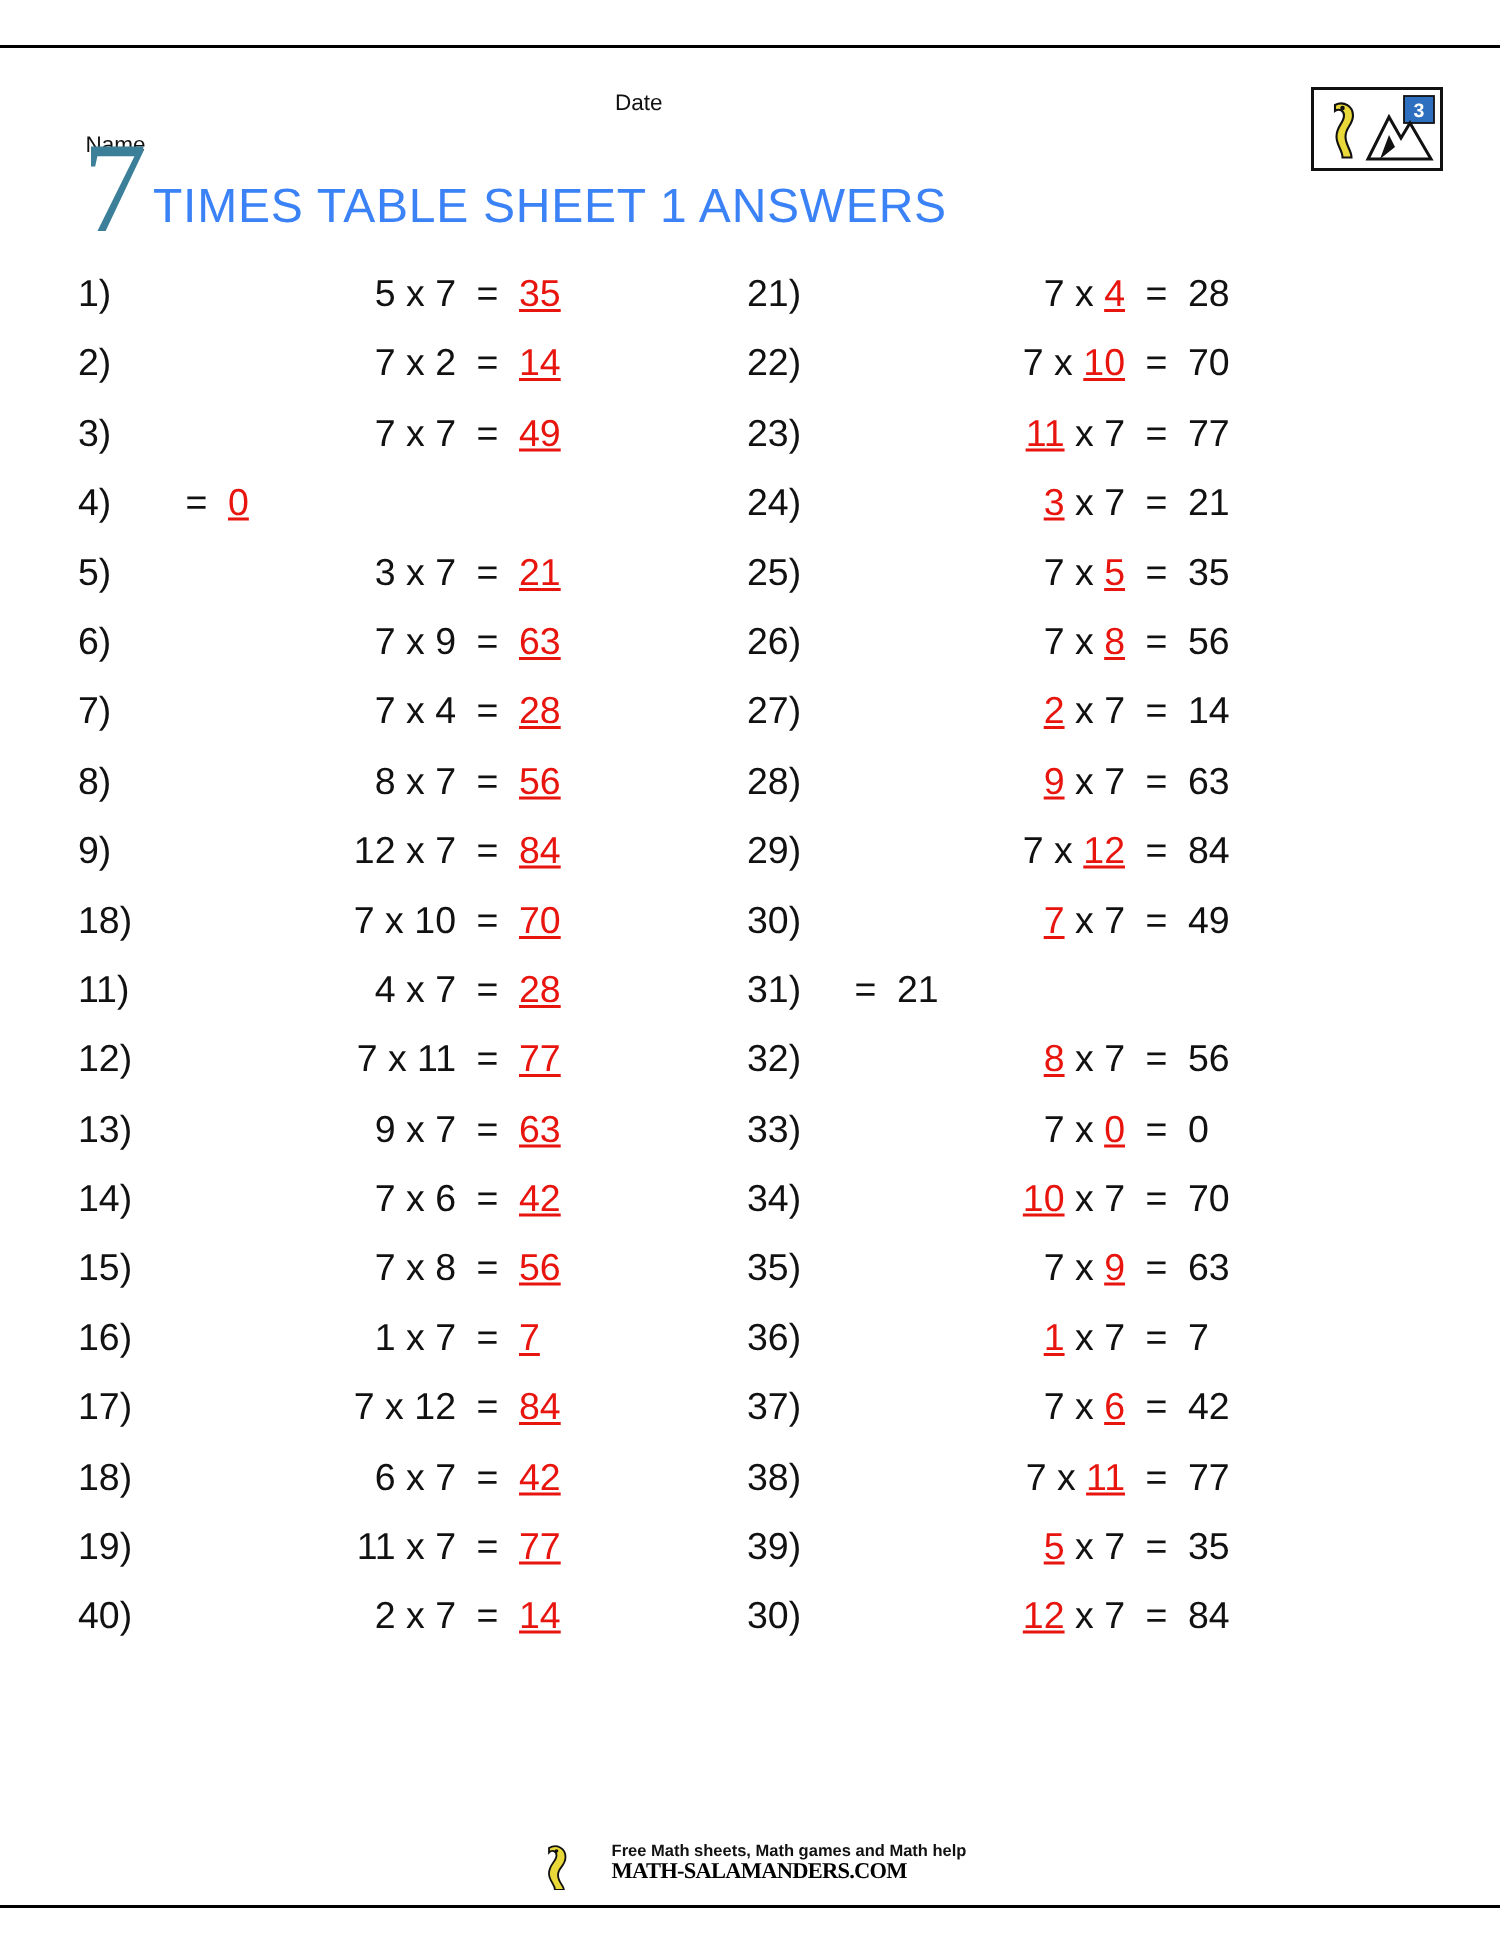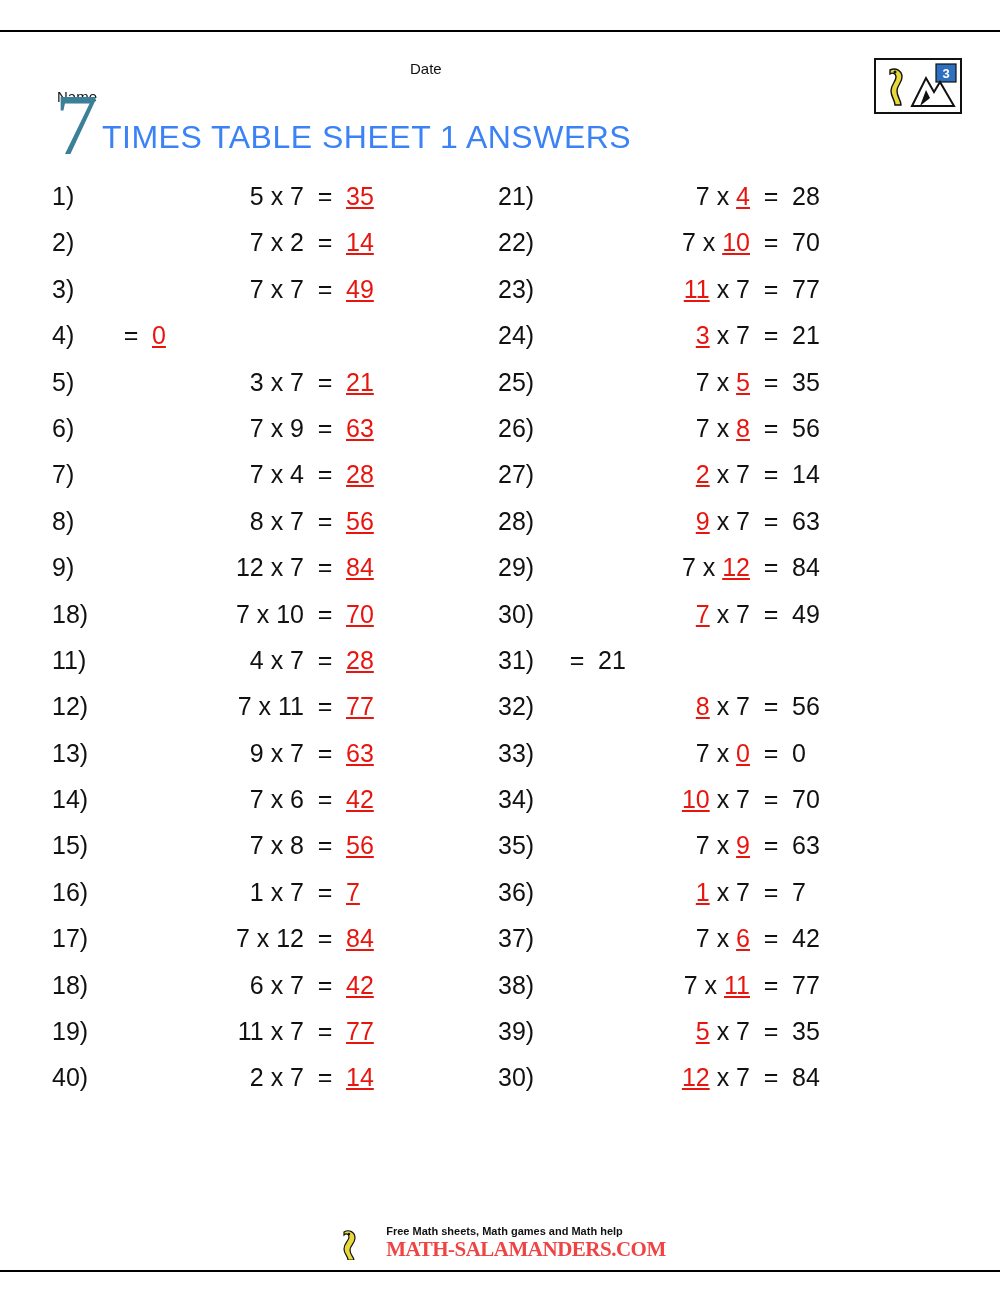--- a/index.html
+++ b/index.html
@@ -159,26 +159,25 @@
     display: flex;
     flex-direction: column;
     line-height: 1.05;
   }
   .footer-tag {
     font-size: 11px;
     font-weight: bold;
     color: #111;
   }
   .footer-site {
-    font-size: 21px;
+    font-size: 15px;
     font-weight: bold;
-    color: #ef4444;
+    color: #000000;
     letter-spacing: -0.5px;
     font-family: "Liberation Serif", serif;
-    text-align: right;
   }
   .salamander {
     width: 36px;
     height: 34px;
   }
 </style>
 </head>
 <body>
 
 <div class="page">

